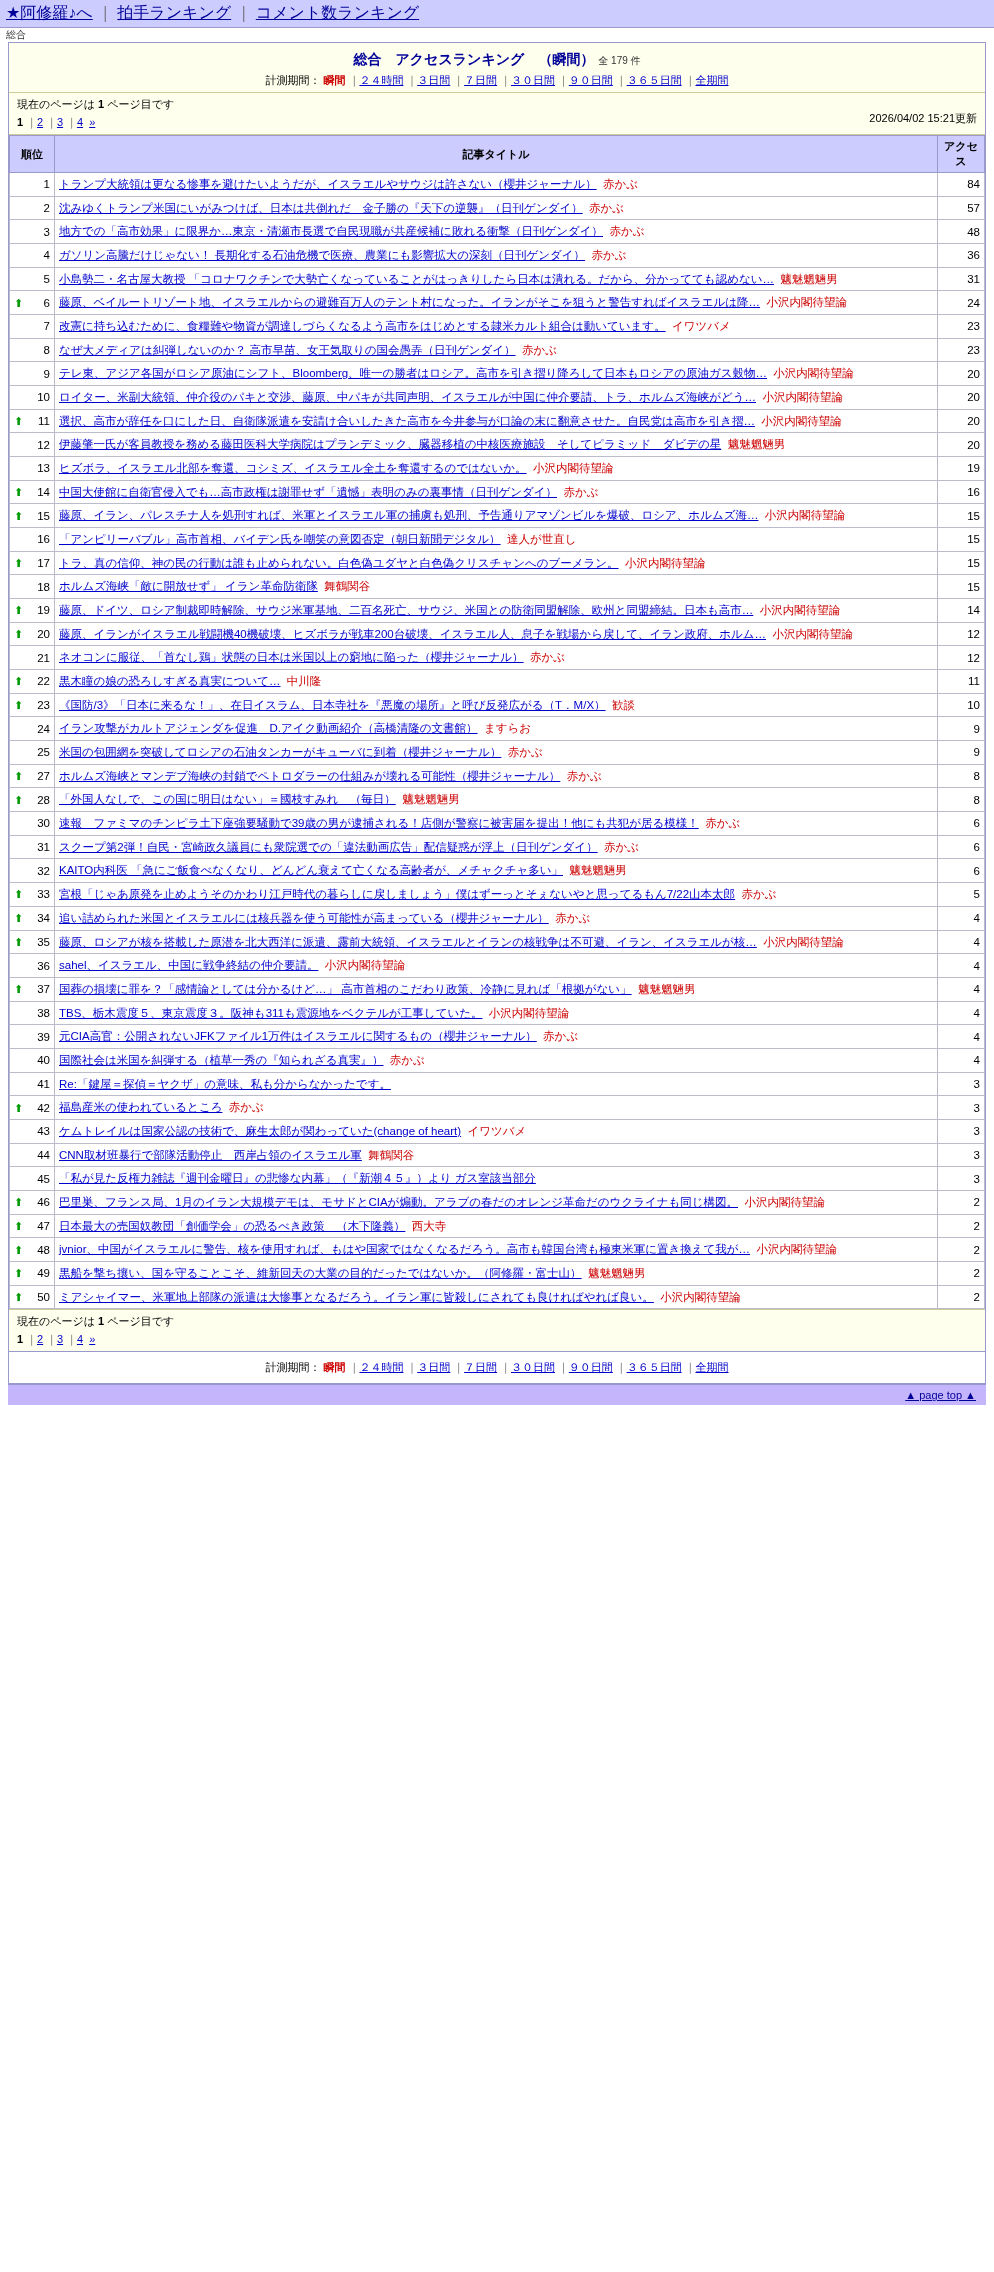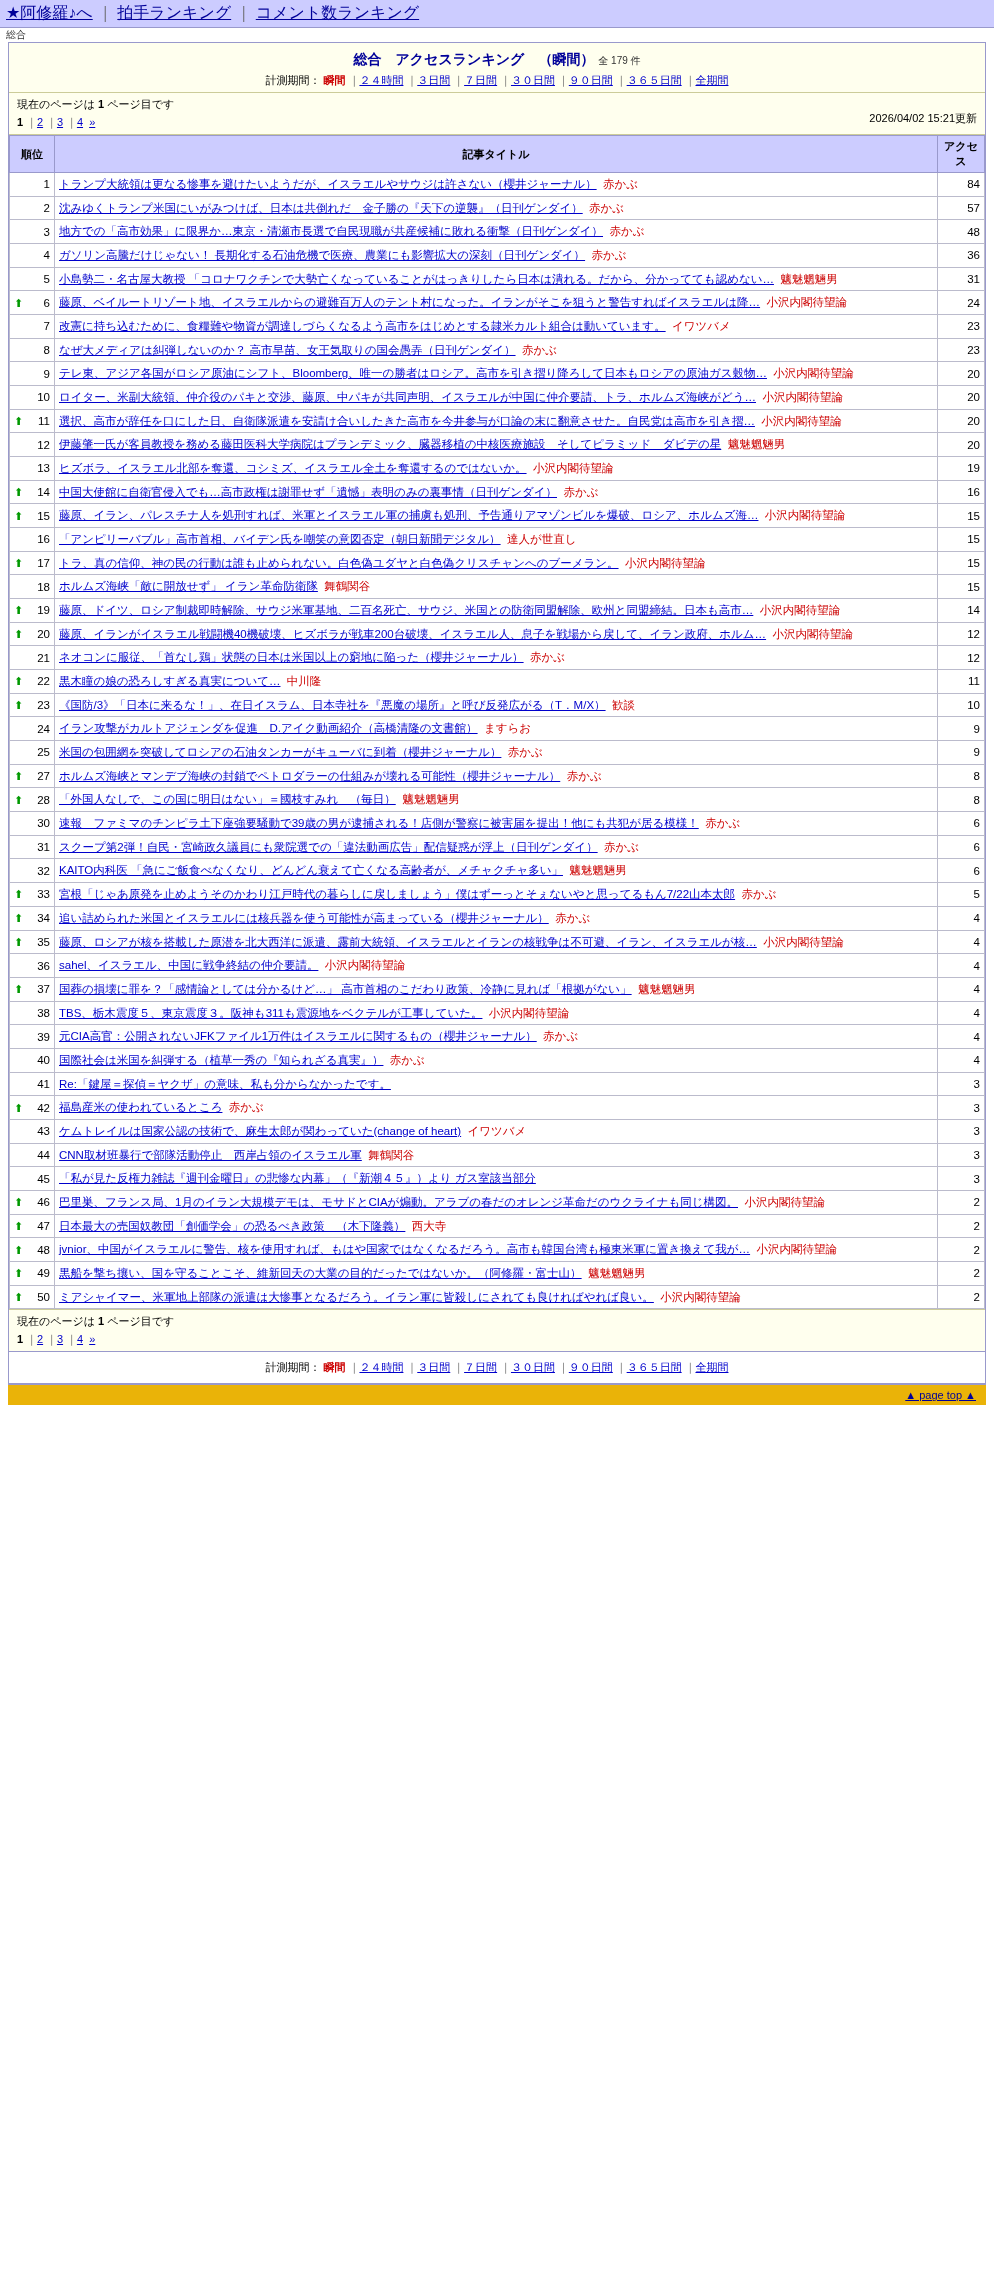--- a/index.html
+++ b/index.html
@@ -124,21 +124,21 @@
   }
   .botbar .pagenums{margin-top:3px;}
   .footer-period{
     text-align:center;
     padding:8px 4px;
     font-size:11px;
     border-top:1px solid #9999cc;
     background:#fff;
   }
   .pagetop{
-    background:#eab308;
+    background:#c4b5fd;
     border-top:1px solid #9999cc;
     text-align:right;
     padding:4px 10px;
     font-size:11px;
     color:#000066;
     margin:0 8px 8px 8px;
   }
   .sep{color:#666;}
 </style>
 </head>

